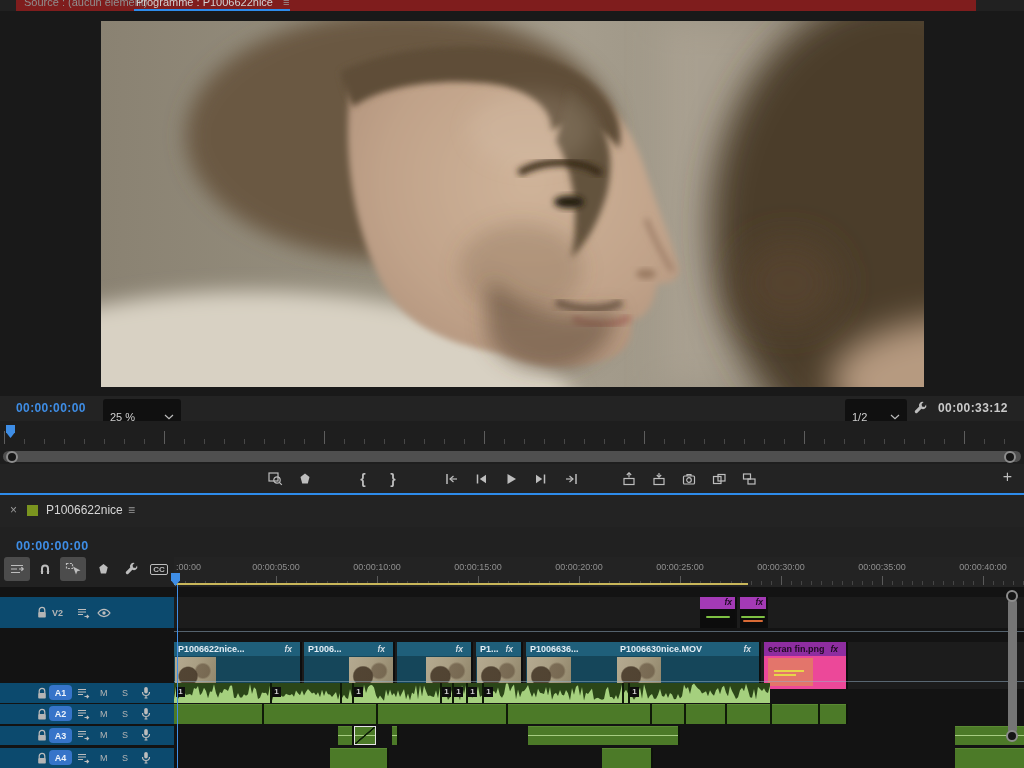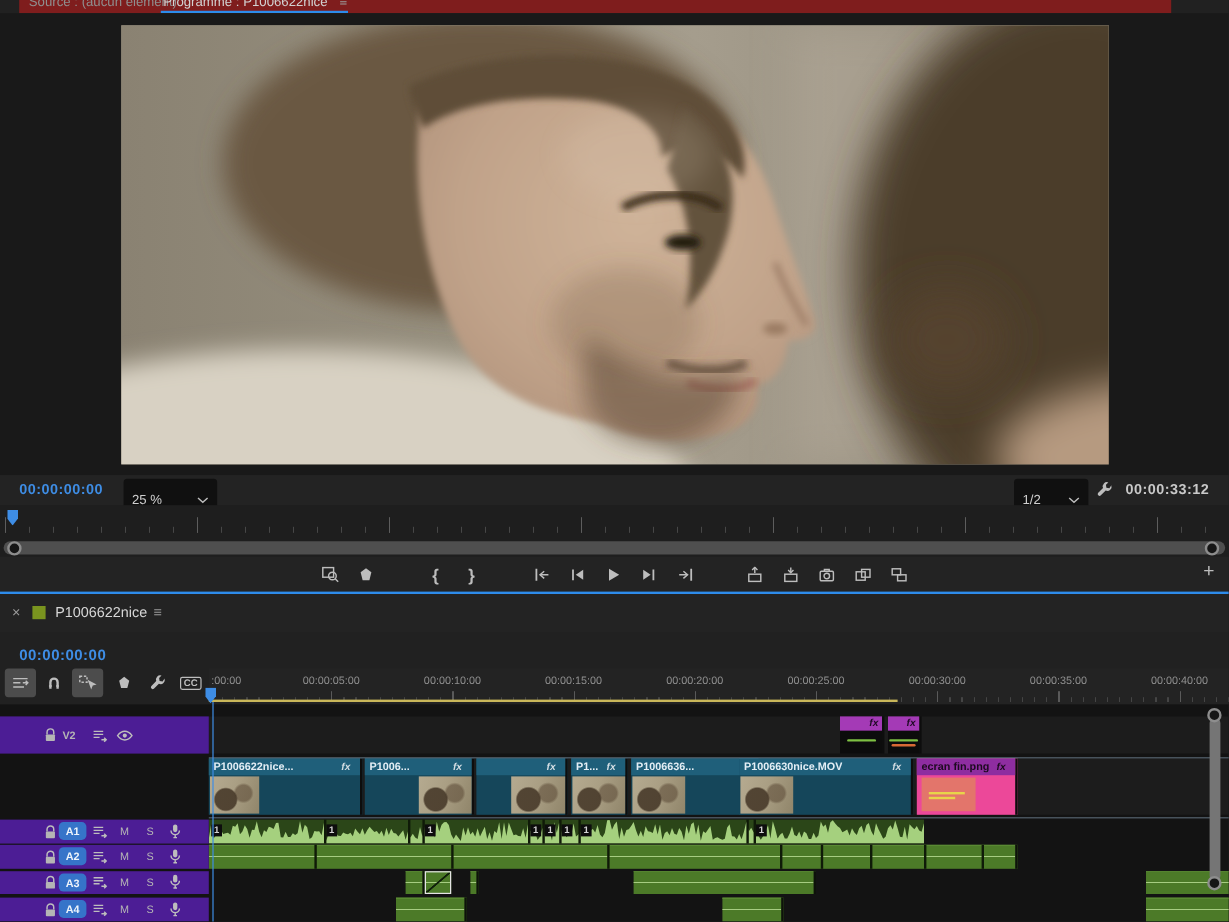--- a/index.html
+++ b/index.html
@@ -79,21 +79,21 @@
        repeating-linear-gradient(90deg,#454545 0 1px,transparent 1px 10.1px);
      background-size:100% 9px,100% 4px;
      background-position:bottom left,bottom left;background-repeat:no-repeat}
   .workbar{position:absolute;left:0;top:26px;width:574px;height:2px;background:#c9b75a}
   .tl-phmark{position:absolute;left:-3px;top:16px;width:9px;height:13px;background:#3e8de5;
      clip-path:polygon(0 0,100% 0,100% 55%,50% 100%,0 55%)}
   .tl-phline{position:absolute;left:177px;top:90px;width:1px;height:185px;background:#3e8de5;z-index:30}
 
   .lanes-bg{position:absolute;left:0;top:92px;width:1024px;height:183px;background:#131313}
   .lane{position:absolute;left:174px;width:850px;background:#1c1c1c}
-  .hrow{position:absolute;left:0;width:174px;background:#4c1d95}
+  .hrow{position:absolute;left:0;width:174px;background:#0c4a6e}
   .syncline{position:absolute;left:174px;width:850px;height:1px;background:rgba(150,178,200,.5);z-index:5}
 
   .tlabel{font-size:9px;font-weight:bold}
   .plainlbl{color:#b5b5b5;position:absolute;left:52px}
   .bluebtn{position:absolute;left:49px;width:23px;background:#3674c9;color:#eef4fb;border-radius:4px;
      display:flex;align-items:center;justify-content:center}
   .msbtn{position:absolute;font-size:9px;color:#b5b5b5}
   .hic{position:absolute}
 
   
@@ -394,21 +394,21 @@
             <span class="fx">fx</span>
           </div>
         <div class="gbody">
             <i class="tline tl1"></i>
             <i class="tline tl2"></i>
           </div>
       </div>
     </div>
     <div class="syncline" style="top:136px"></div>
 
-    <div class="lane" style="top:137px;height:47px">
+    <div class="lane" style="top:147px;height:47px">
       <div class="vclip" style="left:0;width:128px">
         <div class="vhead">
             <span class="cname">P1006622nice...</span>
             <span class="fx">fx</span>
           </div>
         <div class="vbody">
             <div class="thumb" style="left:1px;width:41px"></div>
           </div>
       </div>
       <div class="vclip" style="left:130px;width:91px">

